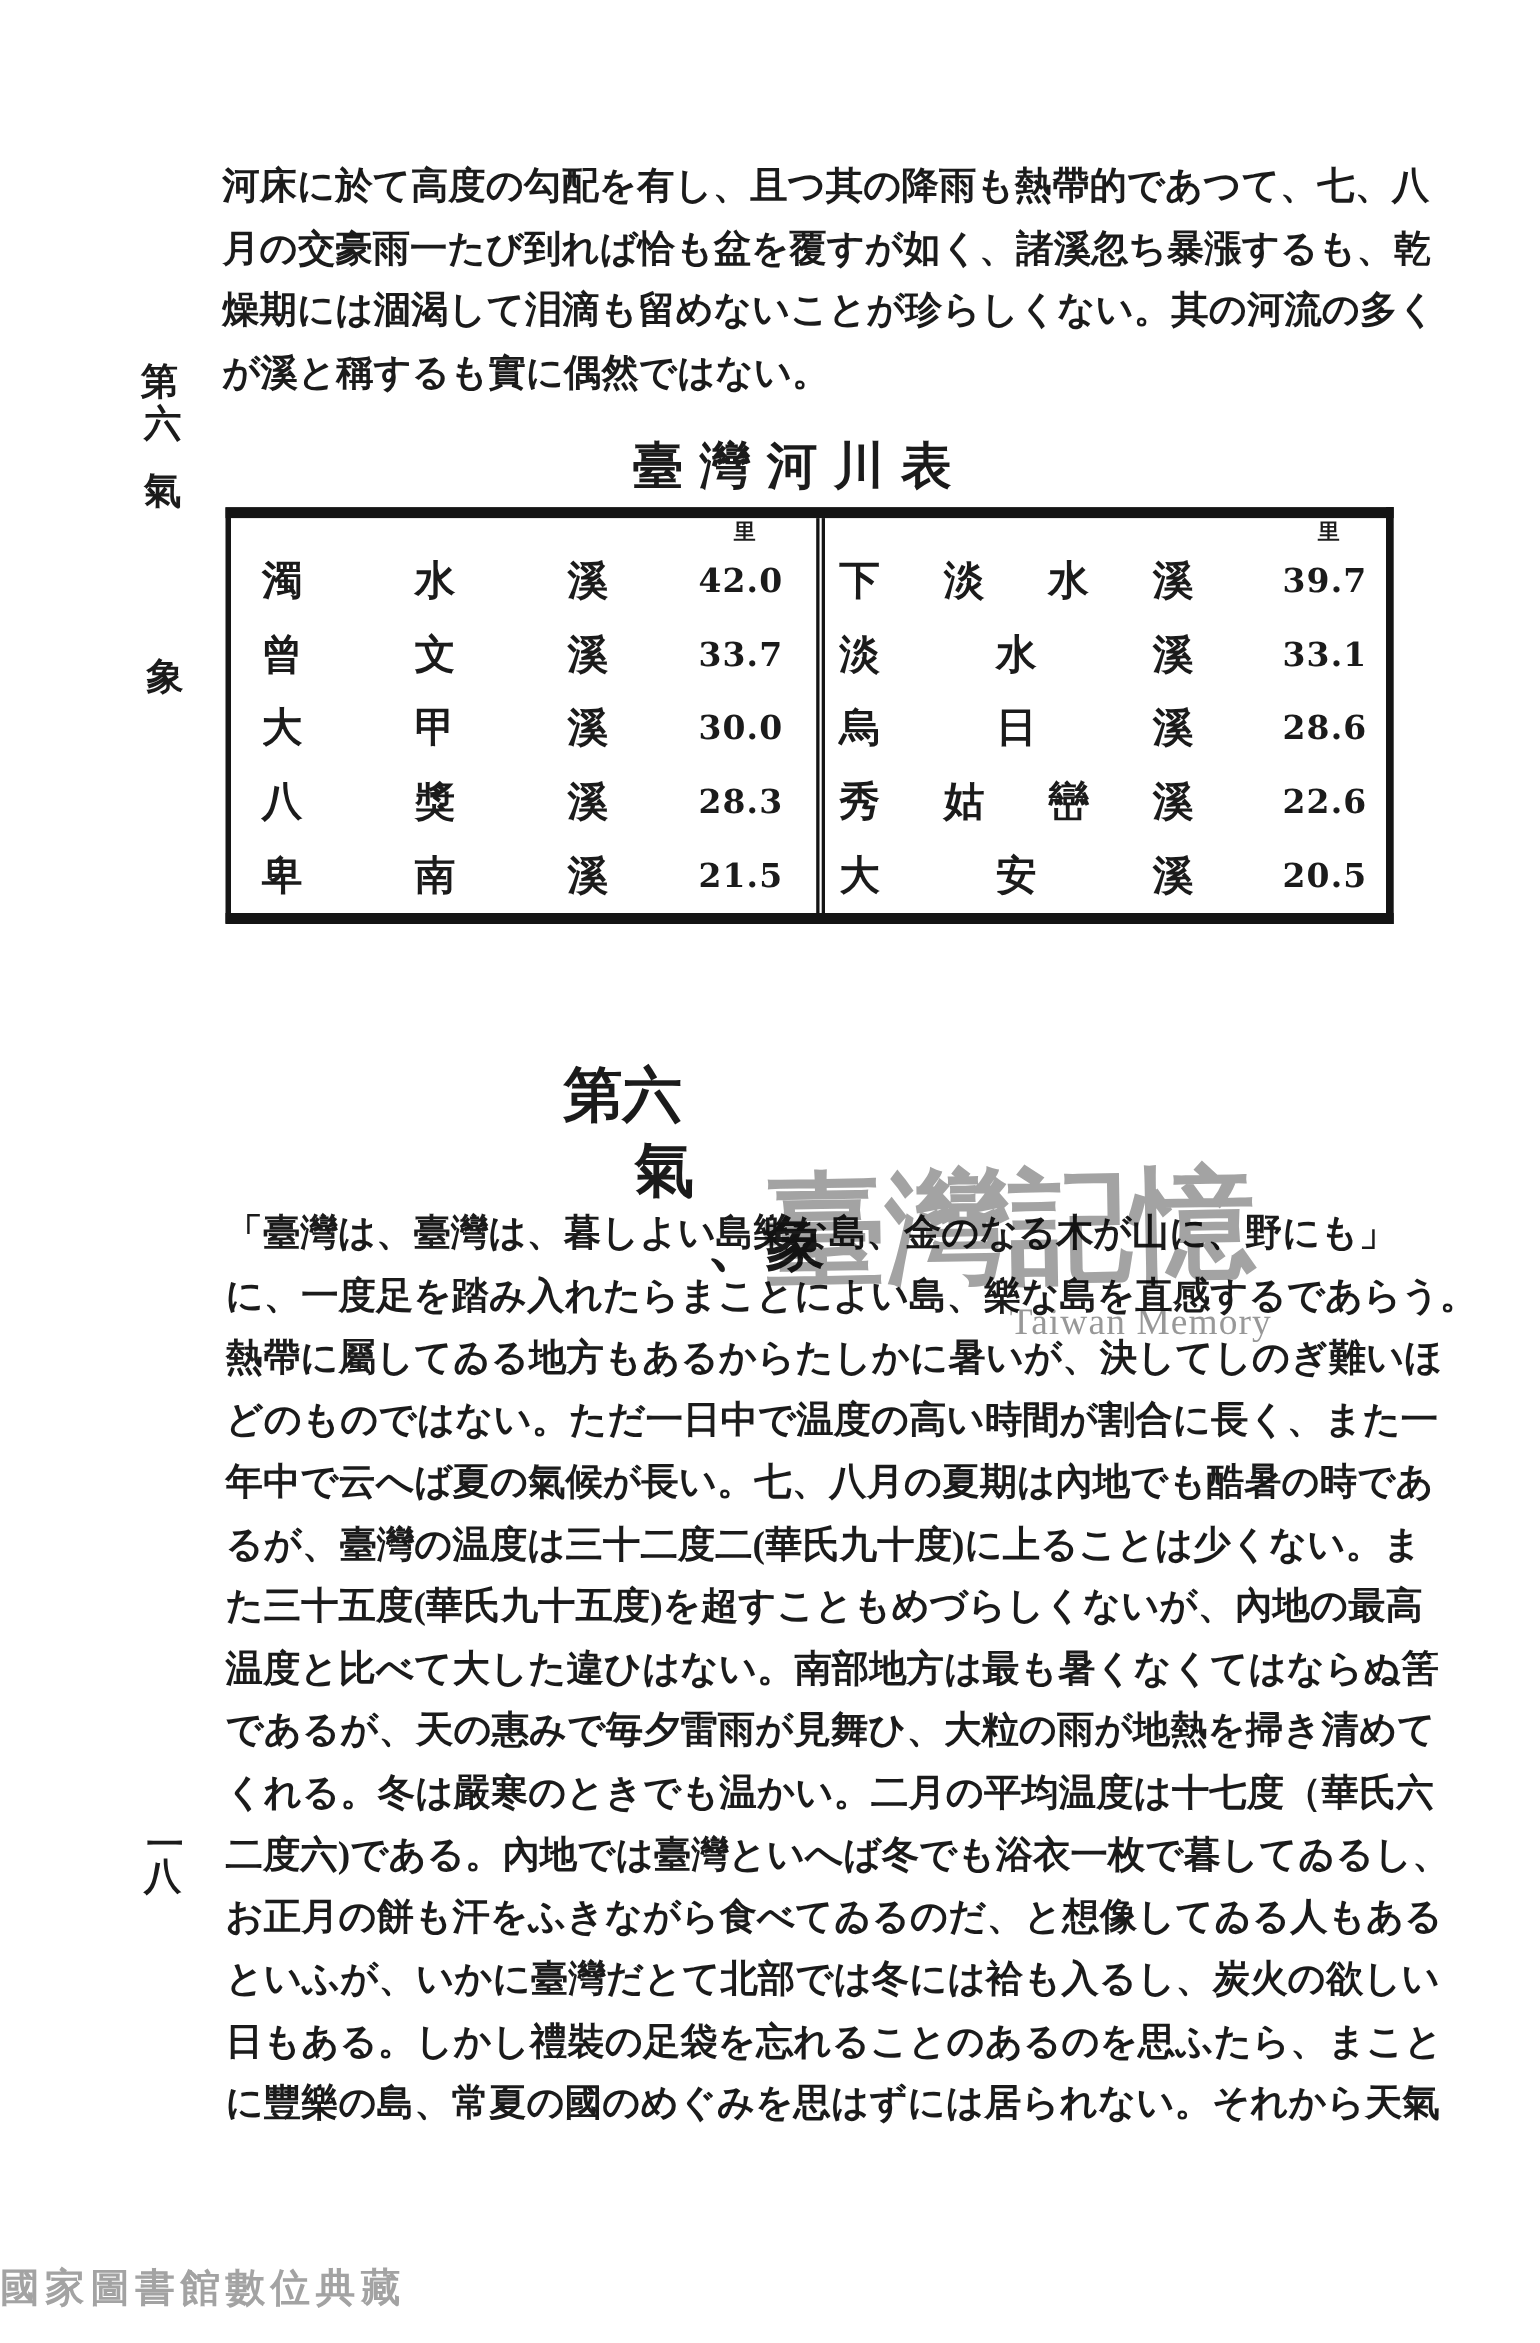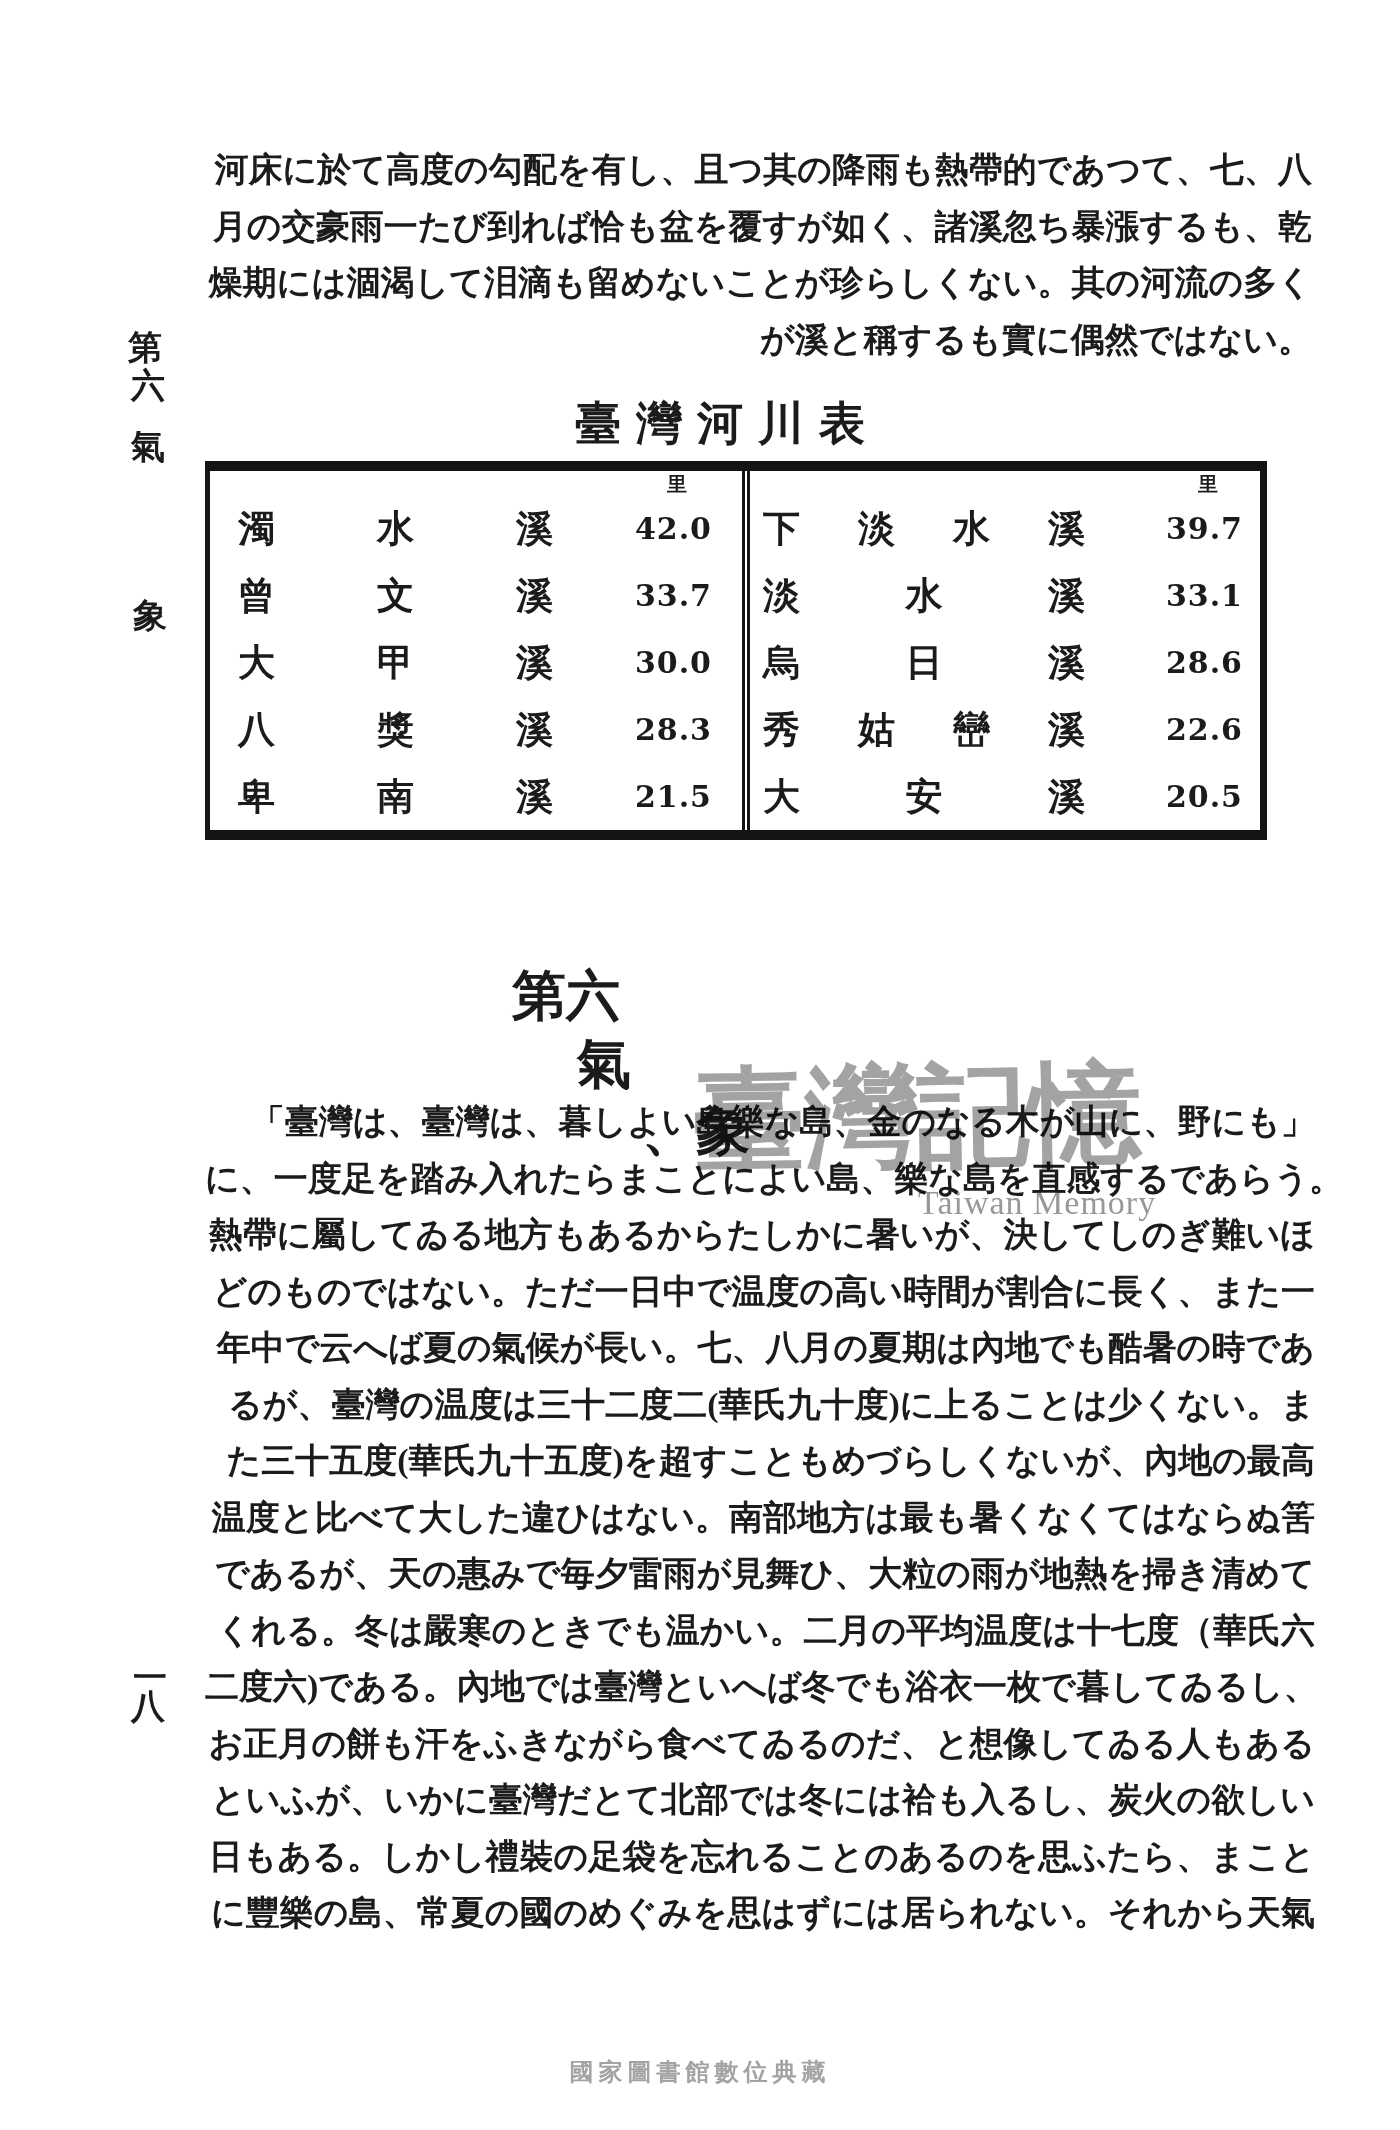--- a/index.html
+++ b/index.html
@@ -14,21 +14,21 @@
   .m1 { left:131px; top:369px; }
   .m2 { left:131px; top:430px; }
   .m3 { left:133px; top:599px; }
   .pn0 { left:133px; top:1661px; }
   .pn1 { left:131px; top:1690px; }
 
   
   .intro { position:absolute; left:202px; top:142px; width:1110px; }
   .intro p, .bodytext p {
     margin:0; font-size:34px; font-weight:700; line-height:56.5px;
-    white-space:nowrap; letter-spacing:0px;text-align:right;
+    white-space:nowrap; letter-spacing:0px;
   }
 
   
   .table-title {
     position:absolute; left:575px; top:399px; margin:0;
     font-size:46px; font-weight:800; letter-spacing:15px; line-height:1.1;
   }
 
   
   .river-table {
@@ -63,22 +63,22 @@
   
   .watermark { position:absolute; left:0; top:0; width:1368px; height:2130px; z-index:3; pointer-events:none; mix-blend-mode:multiply; }
   .wm-cjk {
     position:absolute; left:693px; top:1056px; font-size:112px; font-weight:700;
     letter-spacing:0px; opacity:0.8; transform:rotate(-1deg); line-height:1.1;
   }
   .wm-en { position:absolute; left:918px; top:1184px; font-size:34px; opacity:0.9; letter-spacing:1px; }
 
   
   .footer {
-    position:absolute; left:0; top:2056px; width:1400px; text-align:center;
-    font-size:24px; font-weight:700; letter-spacing:5px; color:#a3a3a3;
+    position:absolute; left:0; top:2056px; width:1400px; text-align:left;
+    font-size:36px; font-weight:700; letter-spacing:5px; color:#a3a3a3;
   }
 </style>
 </head>
 <body>
 
 <div class="page" style="color: rgb(27, 27, 27); background: rgb(255, 255, 255);">
 
   <div>
     <span class="mchar m0">第</span>
     <span class="mchar m1">六</span>

